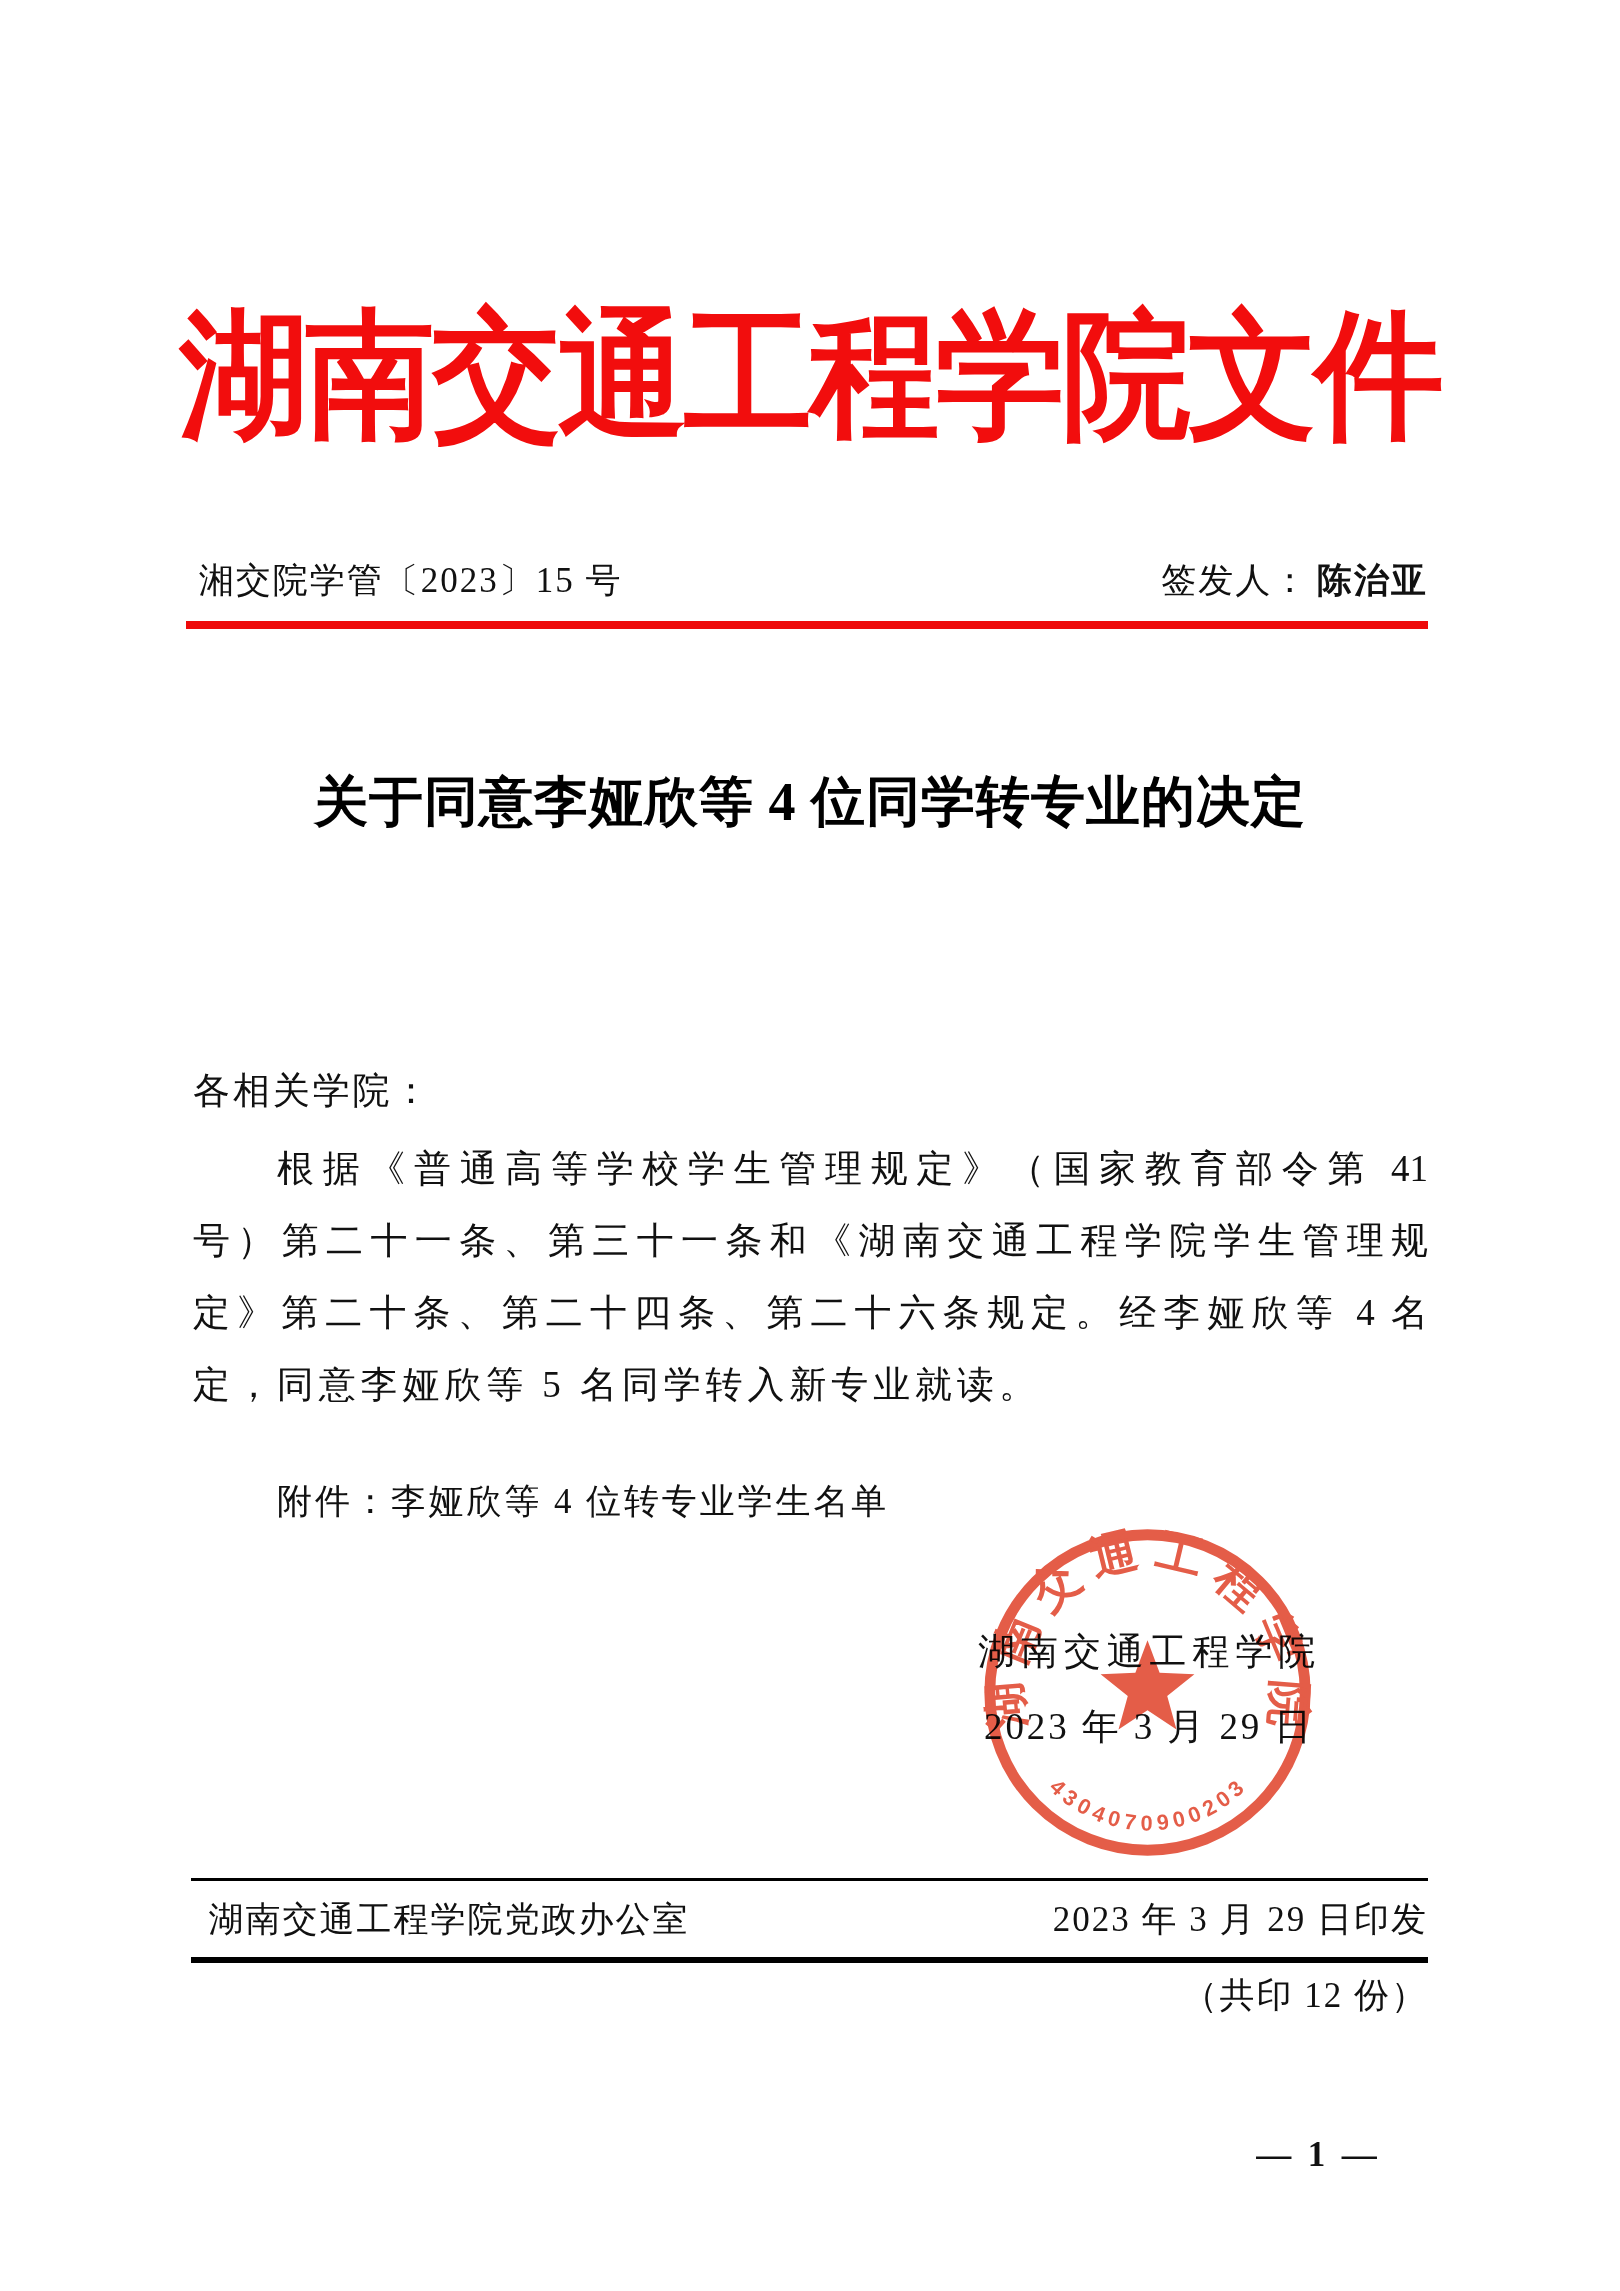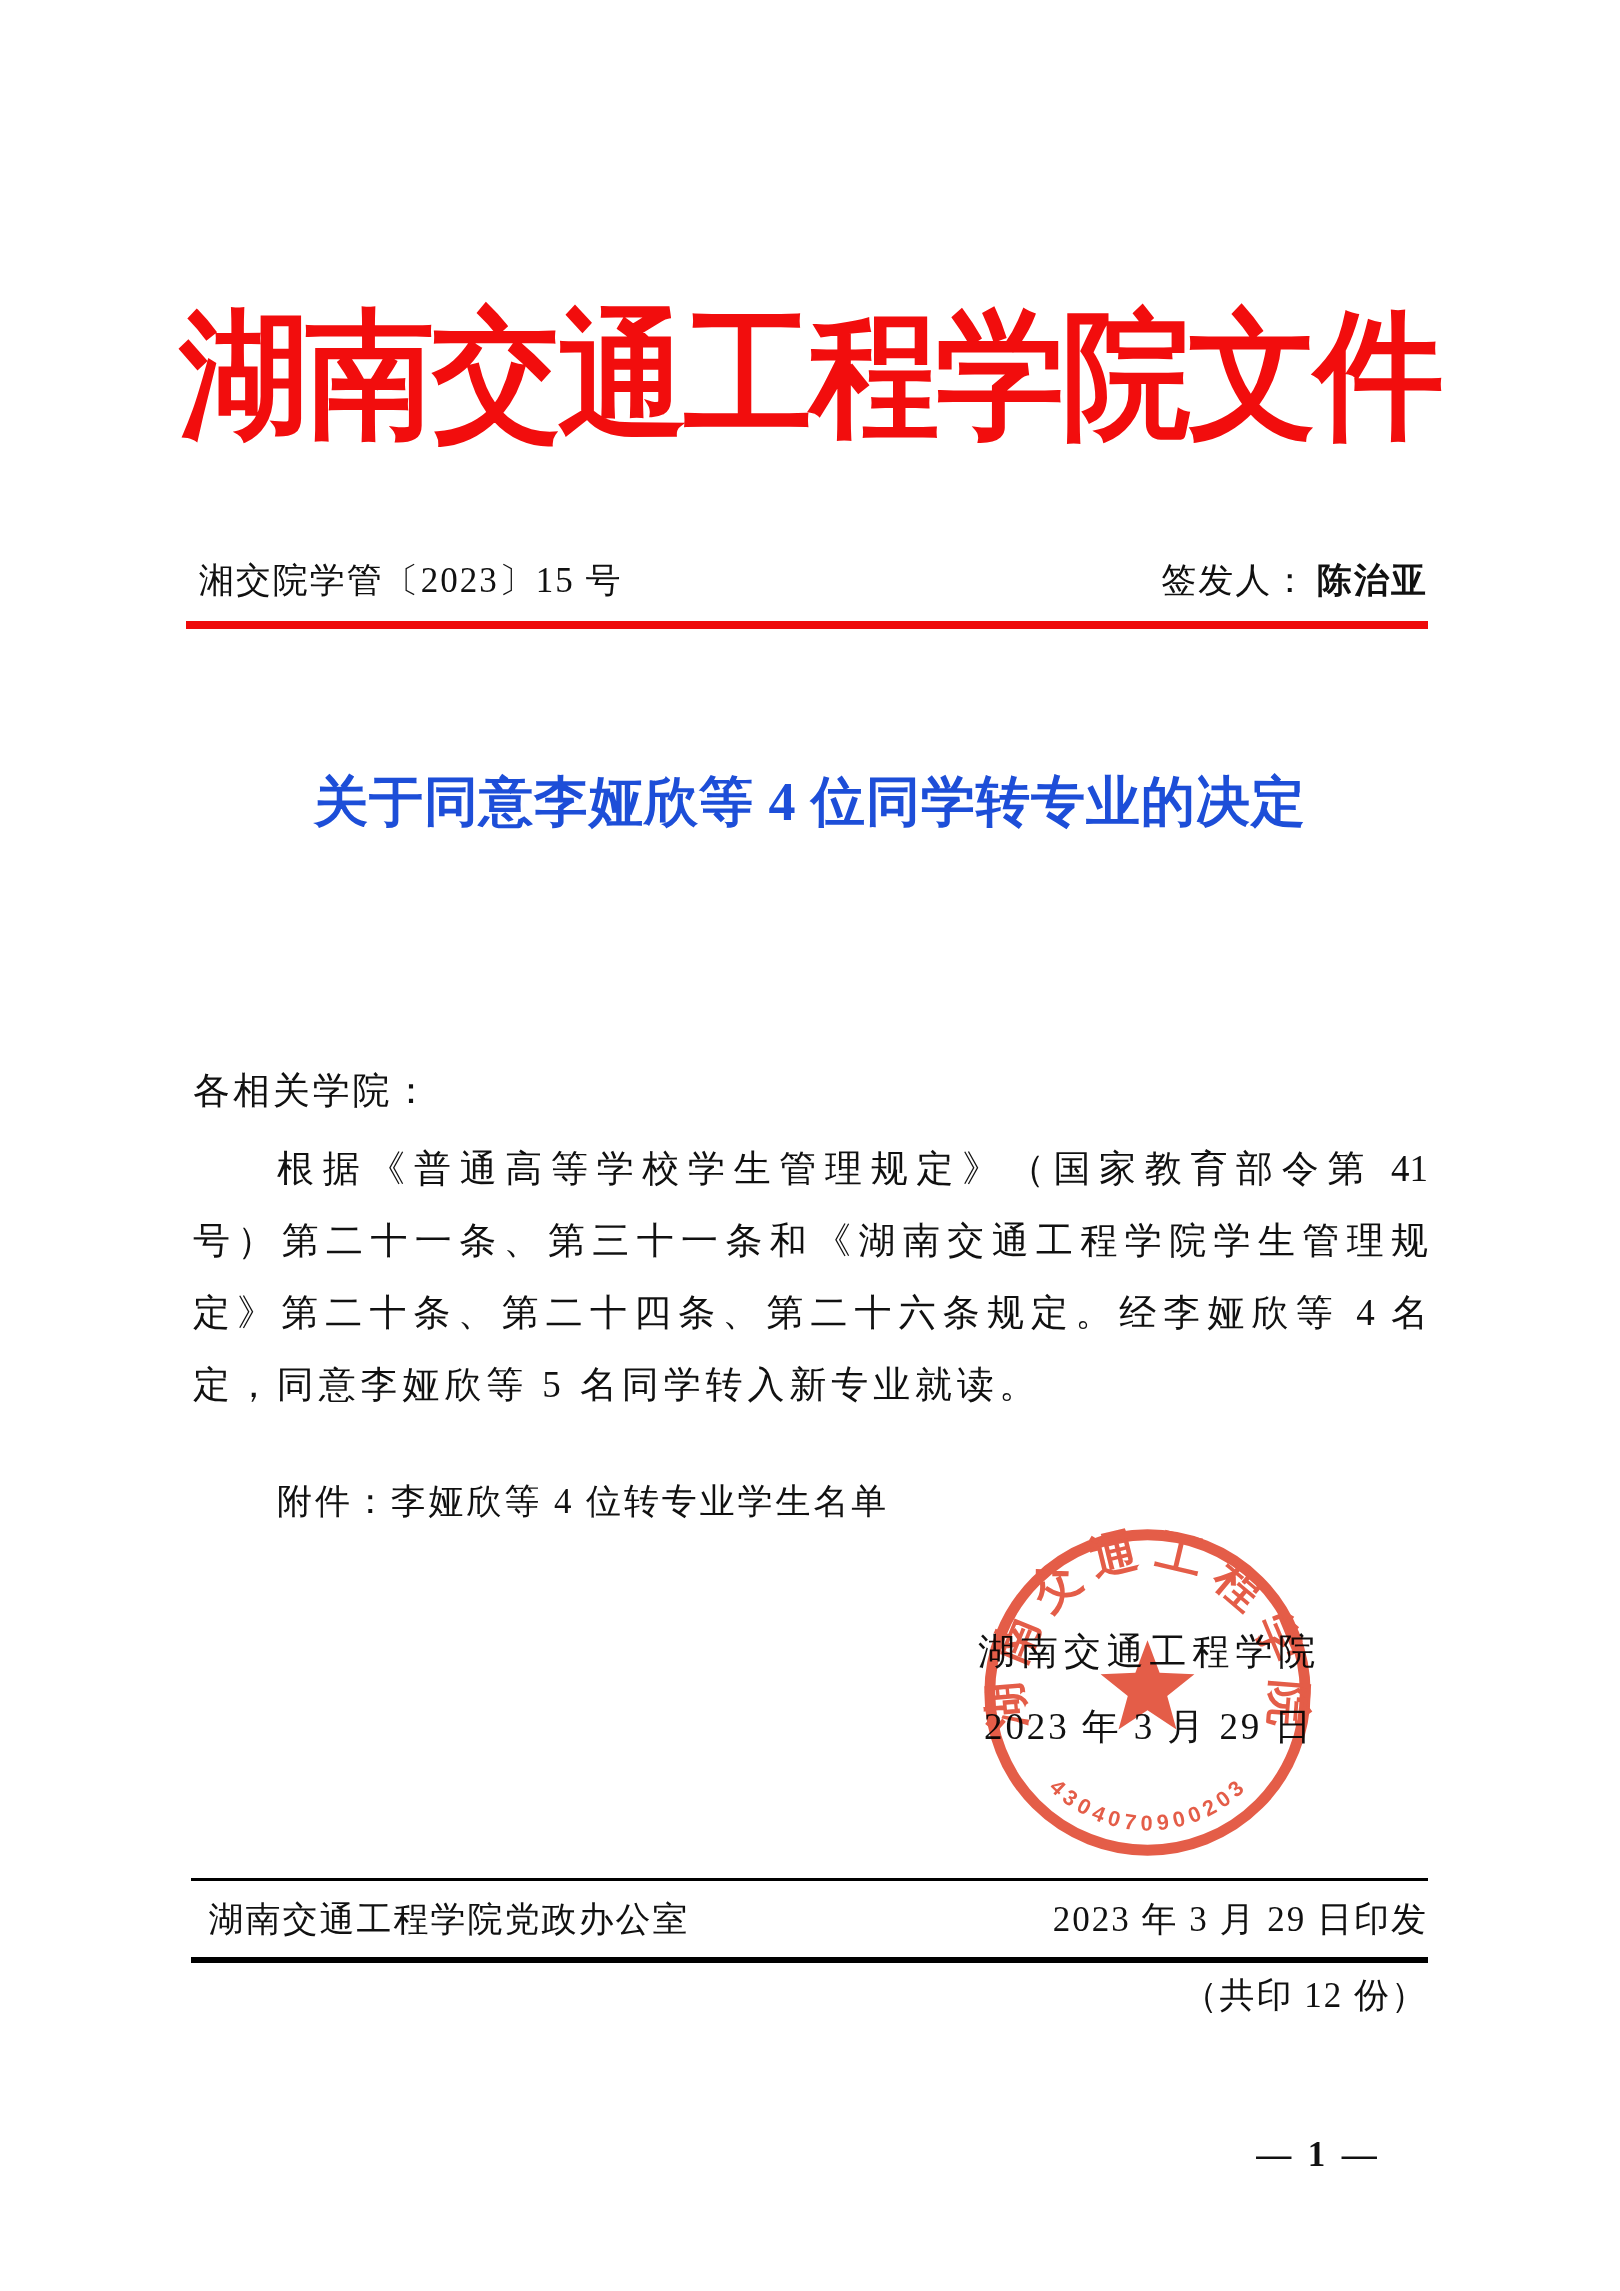--- a/index.html
+++ b/index.html
@@ -22,21 +22,21 @@
     white-space:nowrap;
   }
   .ref-row{position:absolute;top:557px;left:191px;width:1237px;height:49px;font-size:35px;}
   .doc-number{position:absolute;left:7.8px;top:0;letter-spacing:2px;}
   .issuer{position:absolute;right:0;top:0;letter-spacing:2px;text-align:center;}
   .issuer-name{font-weight:bold;font-family:"Liberation Serif","DejaVu Serif",serif;margin-left:7.8px;}
   .red-rule{position:absolute;top:621px;left:186px;width:1242px;height:7.8px;background:#ee0a0a;}
   .doc-title{
     position:absolute;top:766px;left:0;width:100%;
     margin:0;text-align:center;
-    font-size:54px;font-weight:bold;color:#1d4ed8;
+    font-size:54px;font-weight:bold;color:#000000;
     letter-spacing:1px;white-space:nowrap;
   }
   .salutation{position:absolute;top:1066px;left:193px;font-size:37px;letter-spacing:2.9px;}
   .body-text{position:absolute;top:1133px;left:193px;width:1235px;font-size:37px;}
   .bl{height:72px;line-height:72px;text-align:justify;text-align-last:justify;white-space:nowrap;}
   .bl.first{padding-left:84px;}
   .bl.last{text-align:justify;text-align-last:left;letter-spacing:4.9px;}
   .attachment{position:absolute;top:1478px;left:277px;font-size:35px;letter-spacing:2.9px;}
   .sig-org{position:absolute;top:1627px;left:978px;width:345px;font-size:37px;letter-spacing:5.9px;white-space:nowrap;}
   .sig-date{position:absolute;top:1702px;left:984px;width:345px;font-size:37px;letter-spacing:2.9px;white-space:nowrap;}

